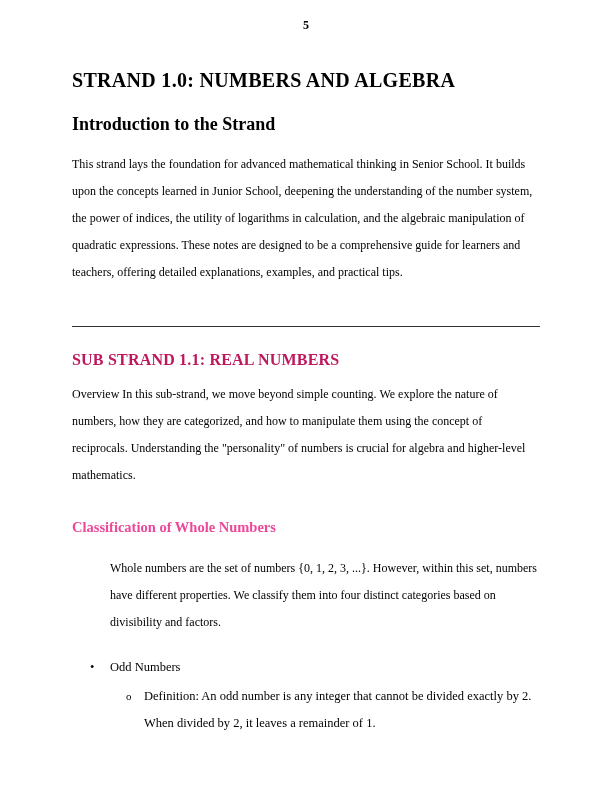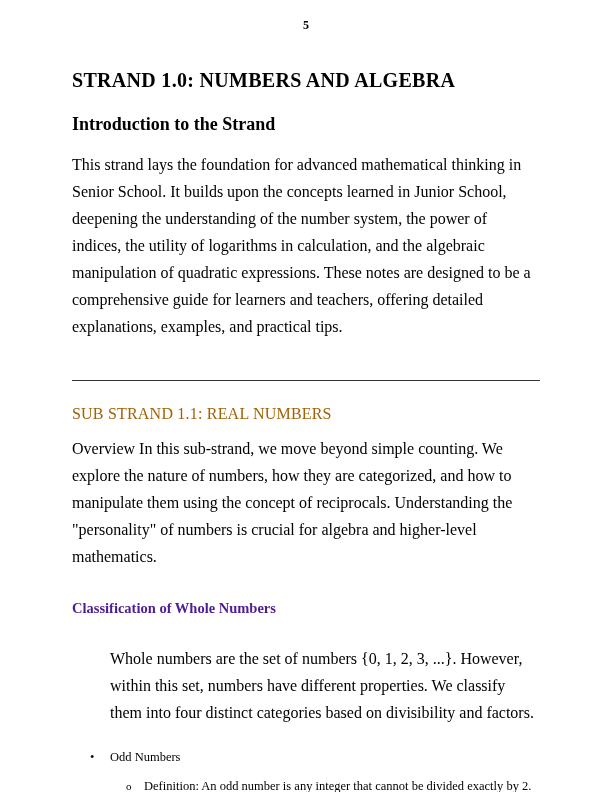--- a/index.html
+++ b/index.html
@@ -30,49 +30,49 @@
     font-weight: bold;
     margin: 36px 0 0 0;
     letter-spacing: 0.3px;
   }
   .intro-heading {
     font-size: 18px;
     font-weight: bold;
     margin: 22px 0 0 0;
   }
   .body-para {
-    font-size: 16px;
+    font-size: 12px;
     line-height: 27px;
     margin: 16px 0 0 0;
     text-align: left;
   }
   .divider {
     border: none;
     border-top: 1px solid #333333;
     margin: 40px 0 0 0;
   }
   .sub-strand-title {
-    color: #a16207;
+    color: #be185d;
     font-size: 16px;
-    font-weight: normal;
+    font-weight: bold;
     margin: 24px 0 0 0;
     letter-spacing: 0.2px;
   }
   .overview-para {
     margin-top: 12px;
   }
   .classification-heading {
-    color: #4c1d95;
+    color: #ec4899;
     font-size: 14.5px;
     font-weight: bold;
     margin: 30px 0 0 0;
   }
   .indented-para {
     margin-left: 38px;
-    margin-top: 28px;
+    margin-top: 19px;
   }
   .bullet-list {
     margin: 18px 0 0 0;
   }
   .bullet-item {
     display: flex;
     font-size: 12.5px;
     line-height: 27px;
   }
   .bullet-item.level-1 {

